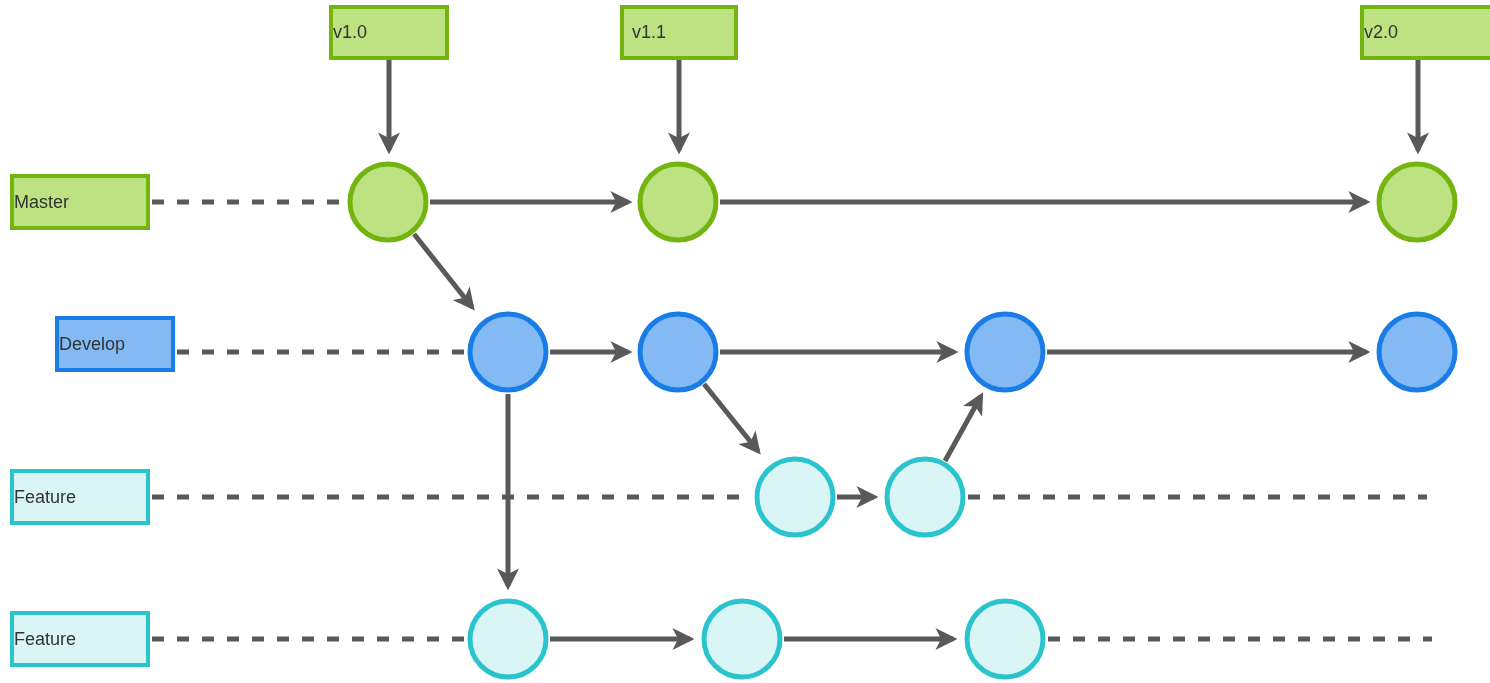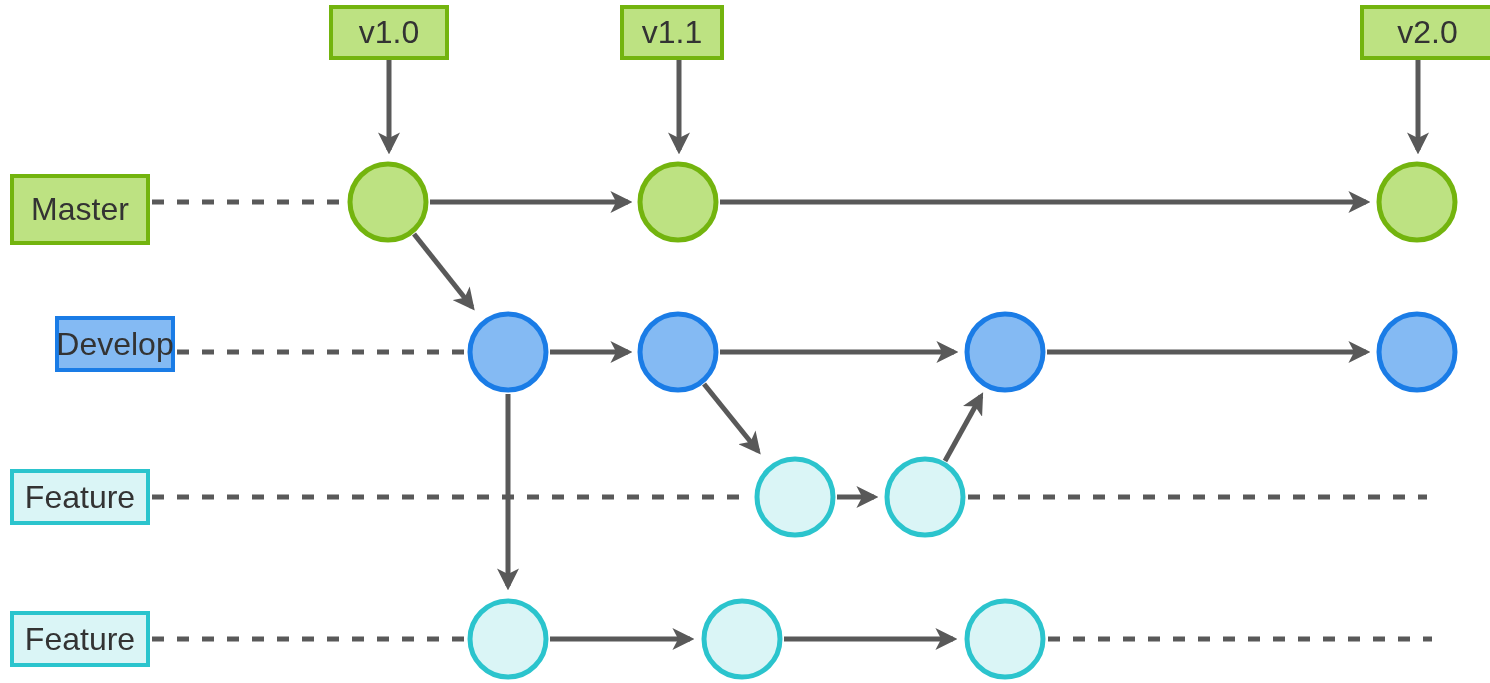--- a/index.html
+++ b/index.html
@@ -11,34 +11,34 @@
     overflow: hidden;
     background: #ffffff;
   }
   svg.diagram { position: absolute; left: 0; top: 0; }
 
   .box {
     position: absolute;
     box-sizing: border-box;
     display: flex;
     align-items: center;
-    justify-content: center;
-    font-size: 32px;
+    justify-content: flex-start;
+    font-size: 18px;
     color: #333333;
     border-style: solid;
     border-width: 4px;
   }
   
-  .pos-branch-0 { left: 10px;  top: 174px; width: 140px; height: 71px; }
+  .pos-branch-0 { left: 10px;  top: 174px; width: 140px; height: 56px; }
   .pos-branch-1 { left: 10px;  top: 316px; width: 120px; height: 56px; margin-left: 45px; }
   .pos-branch-2 { left: 10px;  top: 469px; width: 140px; height: 56px; }
   .pos-branch-3 { left: 10px;  top: 611px; width: 140px; height: 56px; }
   
   .pos-tag-0 { left: 329px;  top: 5px; width: 120px; height: 55px; }
-  .pos-tag-1 { left: 620px;  top: 5px; width: 104px; height: 55px; }
+  .pos-tag-1 { left: 620px;  top: 5px; width: 118px; height: 55px; padding-left: 8px; }
   .pos-tag-2 { left: 1360px; top: 5px; width: 135px; height: 55px; }
 </style>
 </head>
 <body>
 
 <div class="canvas">
 
   <svg class="diagram" width="1490" height="683" viewBox="0 0 1490 683">
     <defs>
       <marker id="arrowhead" viewBox="0 0 10 10" refX="8" refY="5" markerWidth="4.4" markerHeight="4.4" orient="auto-start-reverse">

